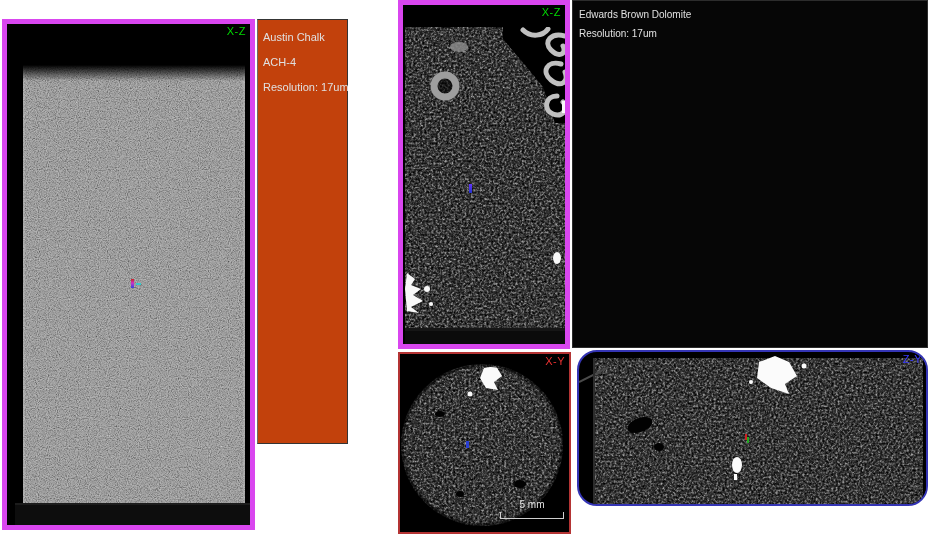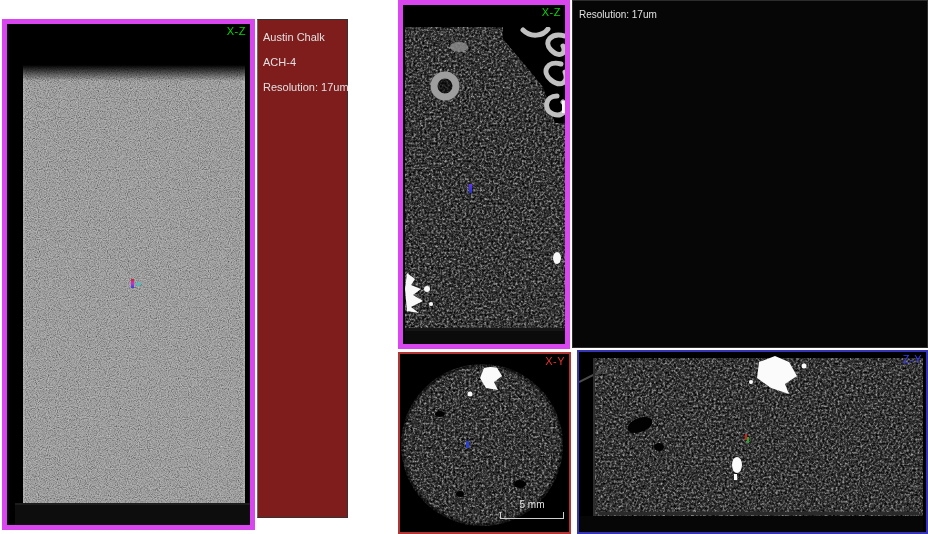--- a/index.html
+++ b/index.html
@@ -6,22 +6,22 @@
     font-family:"Liberation Sans", sans-serif;}
   .viewport{position:absolute;box-sizing:border-box;background:#000;overflow:hidden;}
   .vp-green{border:5px solid #d946ef;}
   .vp-red{border:2px solid #b43434;}
   .vp-blue{border:2px solid #3434b4;}
   .view-label{position:absolute;top:1px;right:4px;font-size:11px;letter-spacing:0.5px;z-index:5;}
   .lbl-green{color:#00d800;}
   .lbl-red{color:#e83030;}
   .lbl-blue{color:#3a3aff;}
   .infobox{position:absolute;box-sizing:border-box;background:#141414;color:#e0e0e0;}
-  #info-left{left:257px;top:19px;width:91px;height:499px;border:1px solid #343434;
-    border-left:1px solid #6a6a6a;background:#7f1d1d;padding:5px 5px;font-size:11px;}
+  #info-left{left:257px;top:19px;width:91px;height:425px;border:1px solid #343434;
+    border-left:1px solid #6a6a6a;background:#c2410c;padding:5px 5px;font-size:11px;}
   #info-left .iline{display:block;line-height:25px;white-space:nowrap;}
   #info-right{left:572px;top:0;width:356px;height:348px;border:1px solid #2c2c2c;
     background:#060606;padding:4px 6px;font-size:10px;}
   #info-right .iline{display:block;line-height:19px;white-space:nowrap;}
   .texture{position:absolute;display:block;}
   .fade-top{position:absolute;background:linear-gradient(#000,rgba(0,0,0,0));}
   .pedestal{position:absolute;background:#0d0d0d;}
   .marker{position:absolute;z-index:6;}
   .scalebar-bracket{position:absolute;box-sizing:border-box;z-index:6;
     border-left:1px solid #cfcfcf;border-right:1px solid #cfcfcf;border-bottom:1px solid #cfcfcf;}
@@ -121,20 +121,21 @@
     </g>
   </svg>
 
   <div class="pedestal" style="left:2px;top:323px;width:164px;height:22px;background:#0b0b0b;border-top:3px solid #161616;"></div>
 
   <div class="marker" style="left:66px;top:179px;width:3px;height:9px;
        background:linear-gradient(#6633ff,#2233cc);"></div>
 </div>
 
 <div class="infobox" id="info-right">
+  <span class="iline">Edwards Brown Dolomite</span>
   <span class="iline">Resolution: 17um</span>
 </div>
 
 <div class="viewport vp-red" id="vp-rxy" style="left:398px;top:352px;width:173px;height:182px;">
   <span class="view-label lbl-red">X-Y</span>
 
   <svg class="texture" style="left:0;top:0;" width="167" height="178" viewBox="0 0 167 178">
     <defs>
       <clipPath id="circClip">
           <circle cx="82" cy="91" r="81"></circle>
@@ -154,21 +155,21 @@
     </g>
     <circle cx="82" cy="91" r="80" fill="none" stroke="rgba(0,0,0,0.55)" stroke-width="3"></circle>
   </svg>
 
   <div class="marker" style="left:66px;top:87px;width:3px;height:7px;background:#2a3fd4;"></div>
 
   <span class="scalebar-text" style="left:100px;top:145px;width:64px;">5 mm</span>
   <div class="scalebar-bracket" style="left:100px;top:158px;width:64px;height:7px;"></div>
 </div>
 
-<div class="viewport vp-blue" id="vp-rzy" style="left:577px;top:350px;width:351px;height:184px;">
+<div class="viewport vp-blue" id="vp-rzy" style="left:577px;top:350px;width:351px;height:156px;border-radius:20px;">
   <span class="view-label lbl-blue">Z-Y</span>
 
   <svg class="texture" style="left:0;top:0;" width="347" height="180" viewBox="0 0 347 180">
     <rect x="16" y="6" width="328" height="158" fill="#000" filter="url(#fDolo3)"></rect>
     <path d="M0,30 L30,15" stroke="#4a4a4a" stroke-width="2" fill="none"></path>
     <rect x="14" y="6" width="2" height="158" fill="#2c2c2c"></rect>
     <g fill="#fbfbfb">
       <polygon points="180,10 196,4 210,10 218,24 206,32 210,42 192,36 178,26"></polygon>
       <circle cx="225" cy="14" r="2.5"></circle>
       <circle cx="172" cy="30" r="2"></circle>

